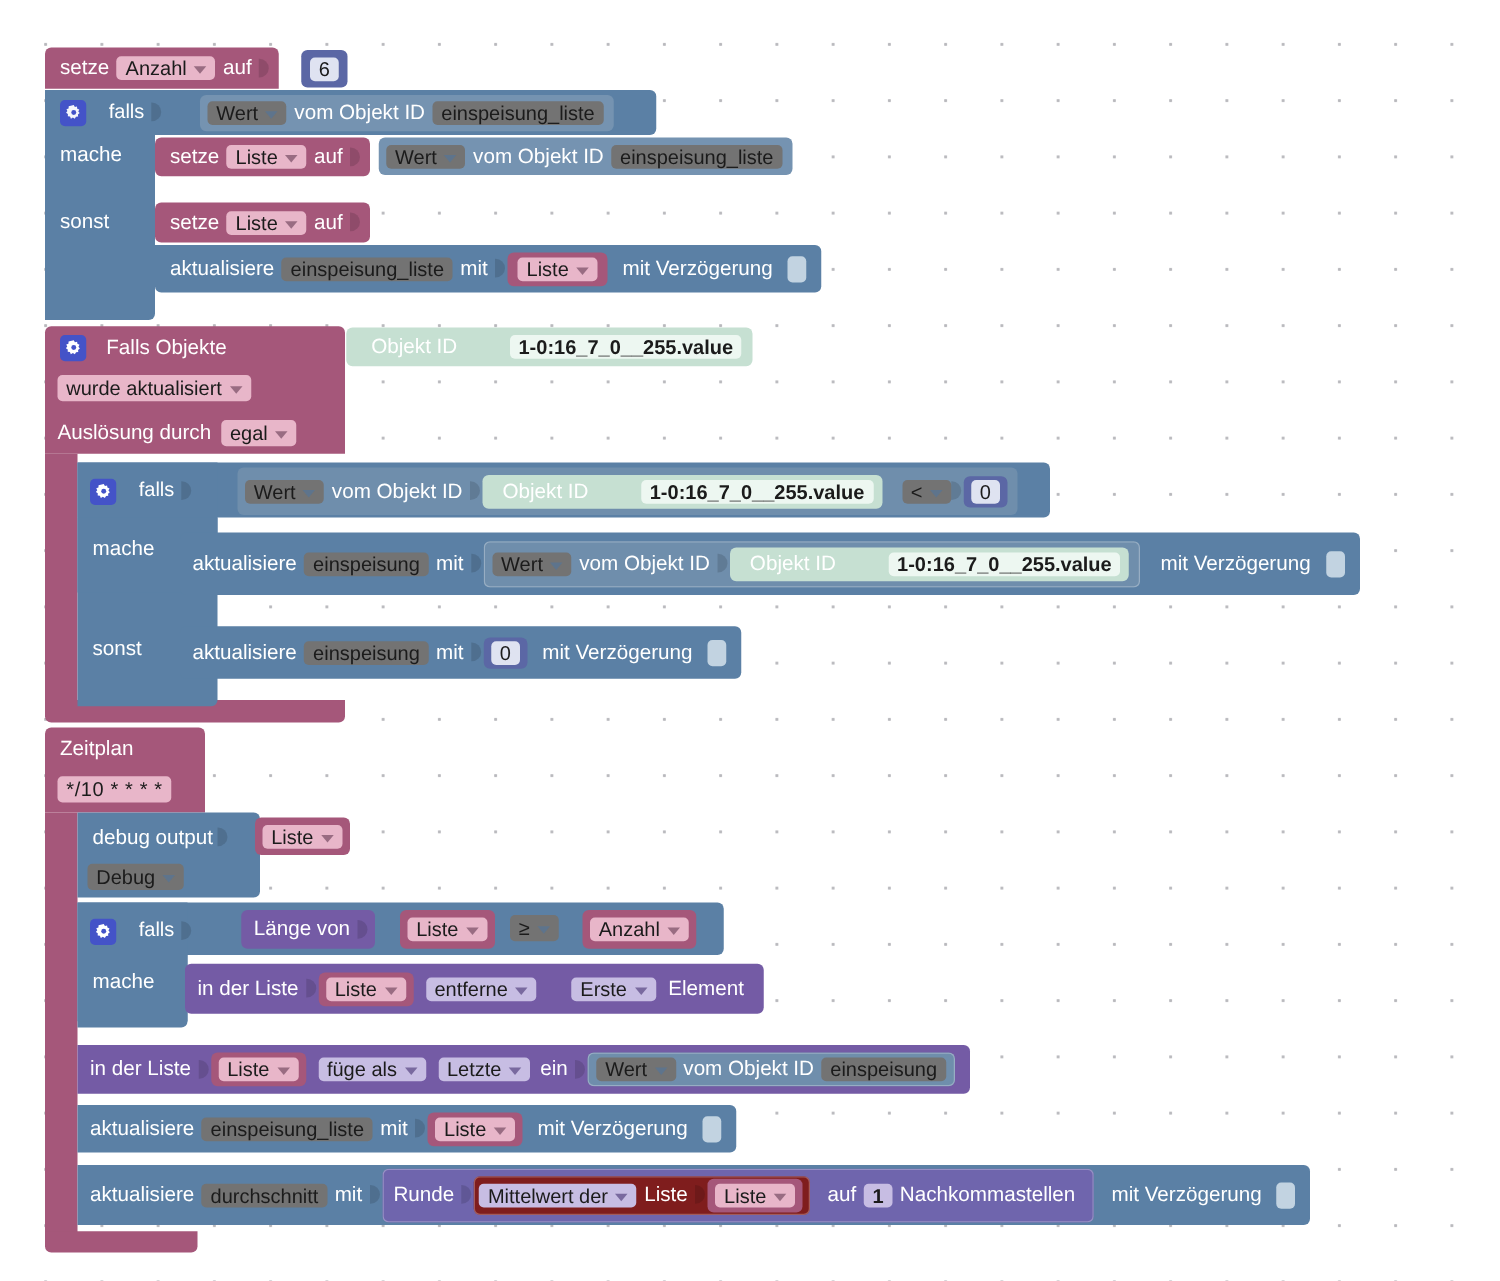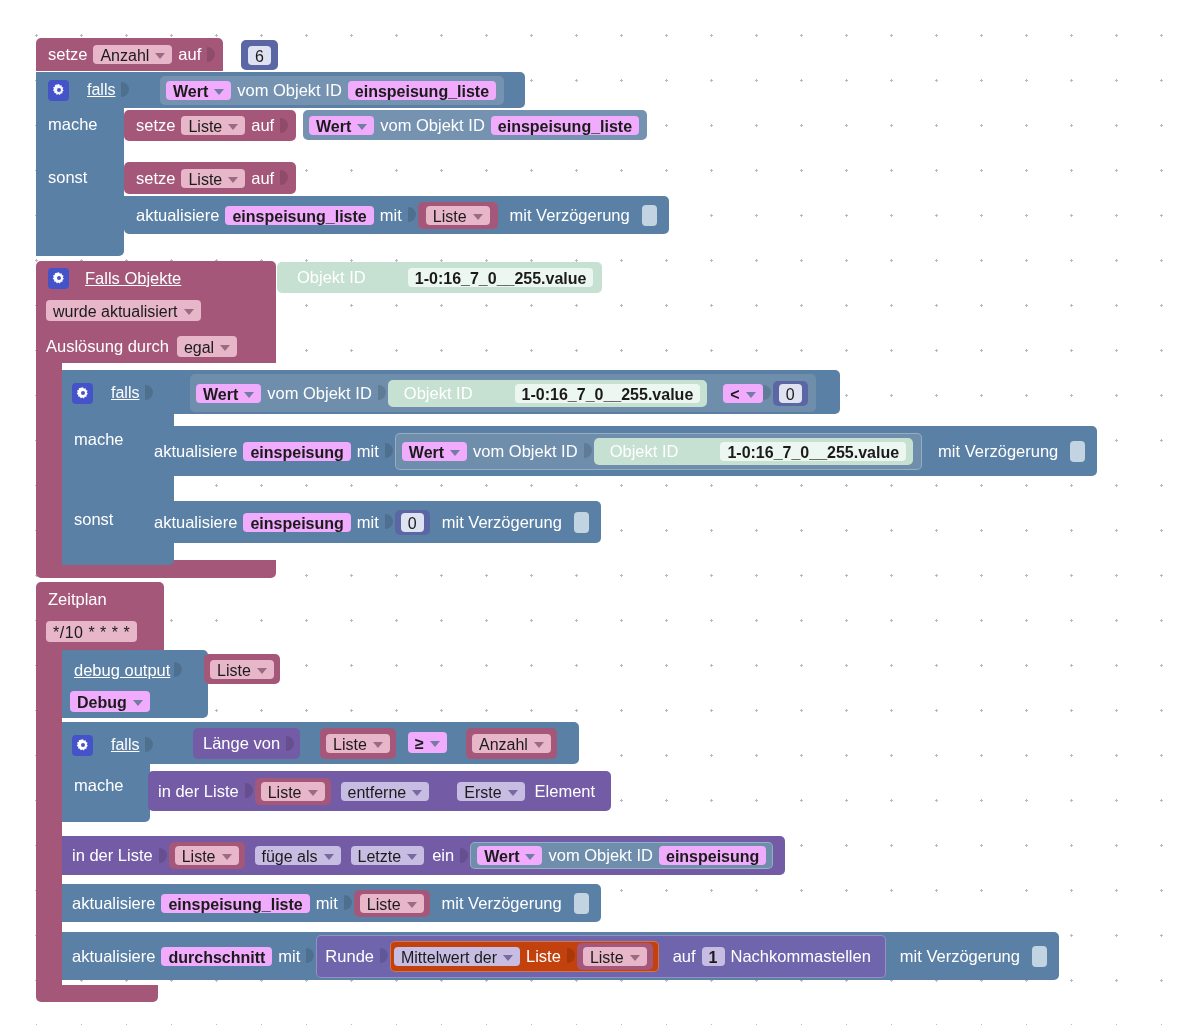--- a/index.html
+++ b/index.html
@@ -45,21 +45,21 @@
   
   .fld{
     display:inline-flex; align-items:center;
     background:#ffffff;
     border-radius:4px;
     padding:3px 7px 0 7px;
     color:#1b1b1b;
     font-size:16px;
   }
   .fld.pinkf{ background:#e8b6c9; }
-  .fld.bluef{ background:#f0abfc;font-weight:bold; }
+  .fld.bluef{ background:#737373; }
   .fld.purplef{ background:#c7bde3; }
   .fld.mintf{ background:#edf7f1; }
   .fld.navyf{ background:#dfe3f1; }
 
   .caret{
     display:inline-block;
     margin-left:6px;
     width:0;height:0;
     border-left:5px solid transparent;
     border-right:5px solid transparent;
@@ -107,21 +107,21 @@
   
   .vblk{
     display:inline-flex; align-items:center;
     border-radius:5px;
     padding:4px 8px;
     margin:0 2px;
     color:#fff;
     font-size:16.5px;
   }
   .vblk.outline{ box-shadow:inset 0 0 0 1px rgba(255,255,255,.28); }
-  .w{ color:#fff;text-decoration:underline; }
+  .w{ color:#fff; }
 </style>
 </head>
 <body>
 
 <div id="workspace">
 
   <div class="blk c-pink" style="left:36px; top:38px; height:33px; padding:0 8px 0 6px; border-radius:5px 5px 0 0;">
     <span class="lbl">setze</span>
     <span class="fld pinkf">
       <span>Anzahl</span>
@@ -449,21 +449,21 @@
   </div>
 
   <div class="blk c-blue" style="left:62px; top:932px; height:48px; padding:0 12px 0 10px; border-radius:0 5px 5px 0;">
     <span class="lbl" style="padding-left:0;">aktualisiere</span>
     <span class="fld bluef">durchschnitt</span>
     <span class="lbl">mit</span>
     <span class="plug"></span>
     <span class="vblk outline" style="background:#6f65ad; padding:6px 9px;">
       <span class="lbl" style="padding-left:0;">Runde</span>
       <span class="plug"></span>
-      <span class="vblk outline" style="background:#c2410c; padding:2px 4px;">
+      <span class="vblk outline" style="background:#7f1d1d; padding:2px 4px;">
         <span class="fld purplef">
           <span>Mittelwert der</span>
           <i class="caret p"></i>
         </span>
         <span class="lbl">Liste</span>
         <span class="plug"></span>
         <span class="vblk c-pink" style="padding:4px 6px;">
           <span class="fld pinkf">
             <span>Liste</span>
             <i class="caret"></i>

